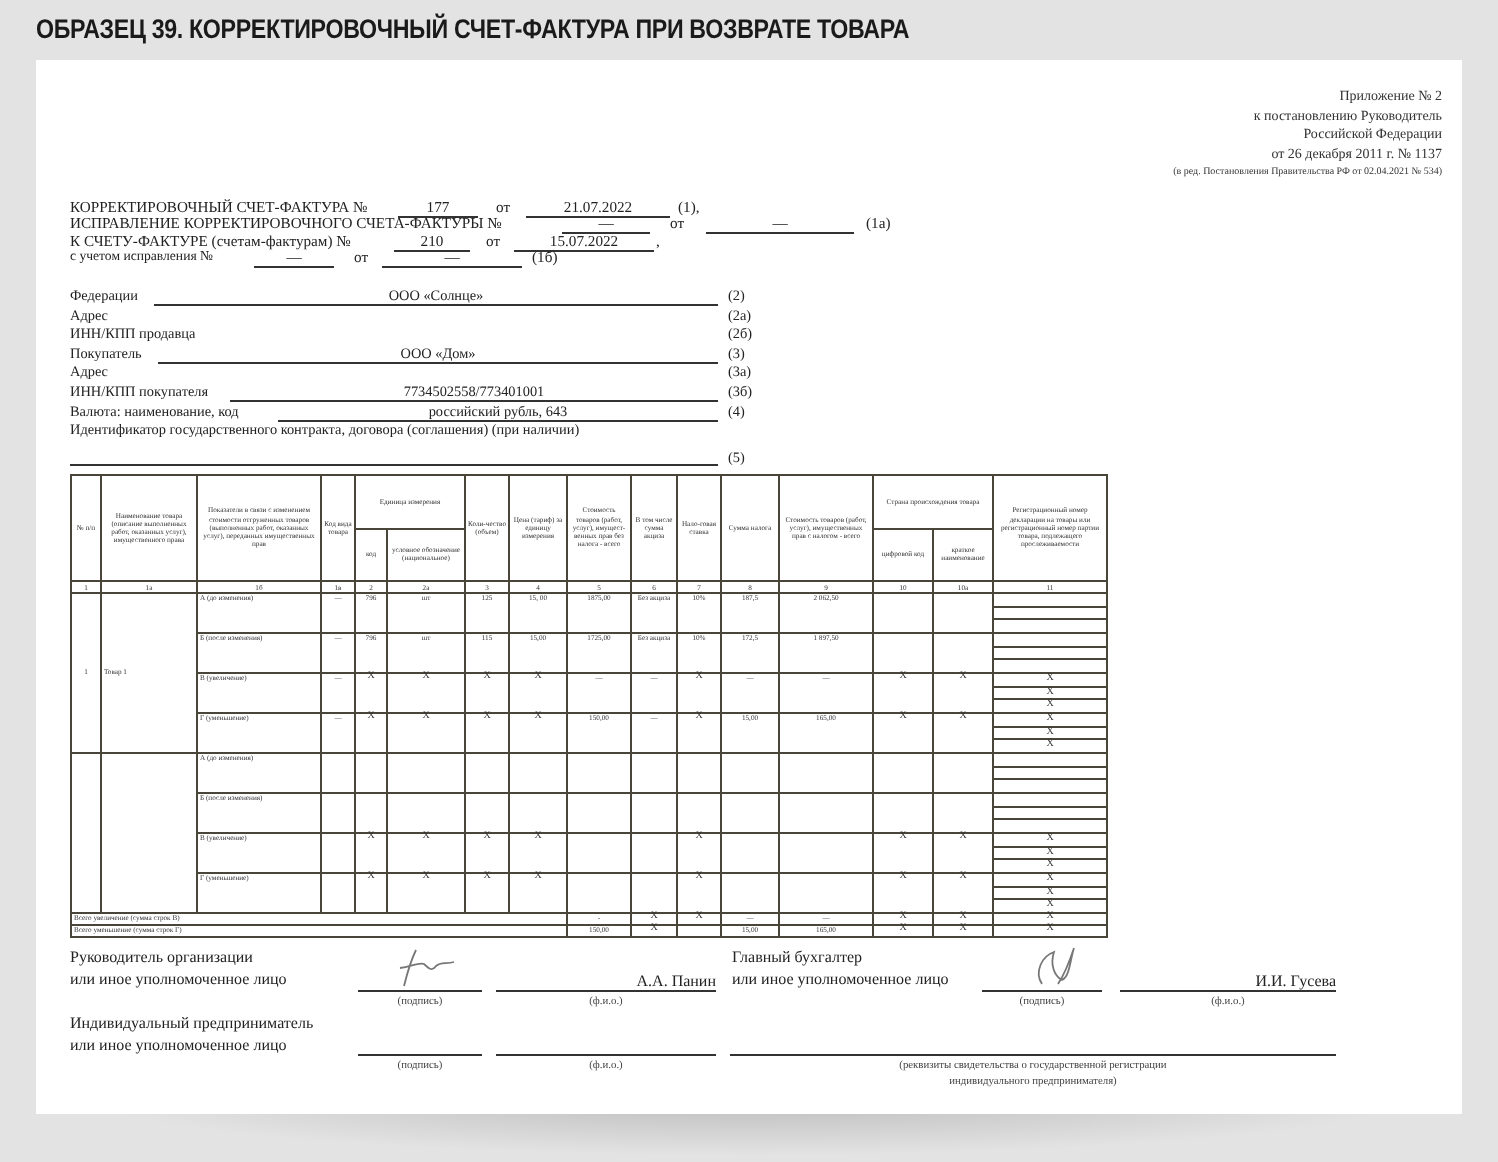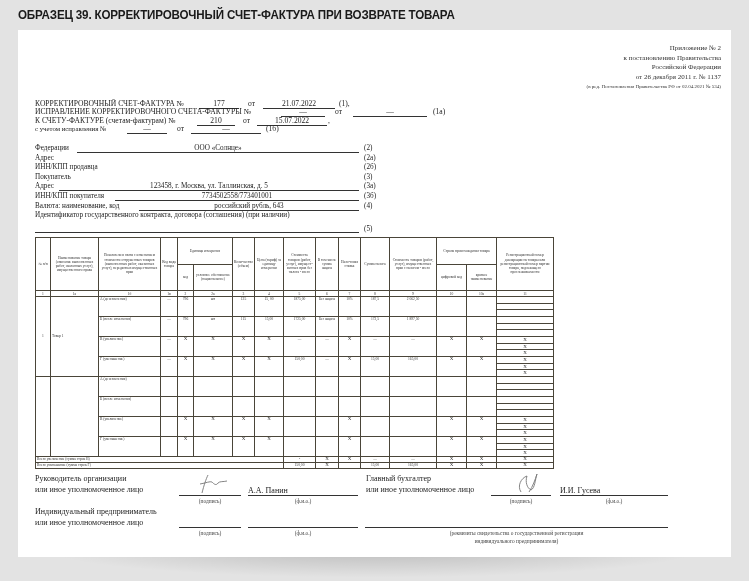--- a/index.html
+++ b/index.html
@@ -23,34 +23,34 @@
   table.inv td.l{text-align:left;vertical-align:top;}
   table.inv tr.hd td{height:8px;}
   table.inv tr.nums td{height:5px;line-height:4px;}
   .x{font-size:5px;}
   .sub11{display:flex;flex-direction:column;height:100%;}
   .sub11 div{flex:1;border-bottom:0.9px solid #4a4539;font-size:5px;line-height:5px;}
   .sub11 div:last-child{border-bottom:none;}
   .sign{position:absolute;font-size:8px;color:#222;line-height:11px;}
   .line{position:absolute;border-bottom:0.9px solid #333;}
   .cap{position:absolute;font-size:5.4px;color:#444;text-align:center;}
-  .signame{position:absolute;font-size:8px;text-align:left;color:#222;}
+  .signame{position:absolute;font-size:8px;text-align:right;color:#222;}
   .scribble{position:absolute;}
 </style>
 </head>
 <body>
 
 <div class="title">ОБРАЗЕЦ 39. КОРРЕКТИРОВОЧНЫЙ СЧЕТ-ФАКТУРА ПРИ ВОЗВРАТЕ ТОВАРА</div>
 <div class="shadow"></div>
 
 <div class="page">
 
   <div class="appx">
     <div>Приложение № 2</div>
-    <div>к постановлению Правительства</div>
+    <div>к постановлению Руководитель</div>
     <div>Российской Федерации</div>
     <div>от 26 декабря 2011 г. № 1137</div>
     <div class="small">(в ред. Постановления Правительства РФ от 02.04.2021 № 534)</div>
   </div>
 
   <div class="hdr">
     <div class="row">
       <span class="lbl" style="left:0">КОРРЕКТИРОВОЧНЫЙ СЧЕТ-ФАКТУРА №</span>
       <span class="fld" style="left:164px;width:40px">177</span>
       <span class="lbl" style="left:213px">от</span>
@@ -89,25 +89,25 @@
     <div class="prow">
       <span class="lbl">Адрес</span>
       <span class="num">(2а)</span>
     </div>
     <div class="prow">
       <span class="lbl">ИНН/КПП продавца</span>
       <span class="num">(2б)</span>
     </div>
     <div class="prow">
       <span class="lbl">Покупатель</span>
+      <span class="fld" style="left:44px;width:280px">ООО «Дом»</span>
       <span class="num">(3)</span>
     </div>
     <div class="prow">
       <span class="lbl">Адрес</span>
-      <span class="fld" style="left:24px;width:300px">123458, г. Москва, ул. Таллинская, д. 5</span>
       <span class="num">(3а)</span>
     </div>
     <div class="prow">
       <span class="lbl">ИНН/КПП покупателя</span>
       <span class="fld" style="left:80px;width:244px">7734502558/773401001</span>
       <span class="num">(3б)</span>
     </div>
     <div class="prow">
       <span class="lbl">Валюта: наименование, код</span>
       <span class="fld" style="left:104px;width:220px">российский рубль, 643</span>

